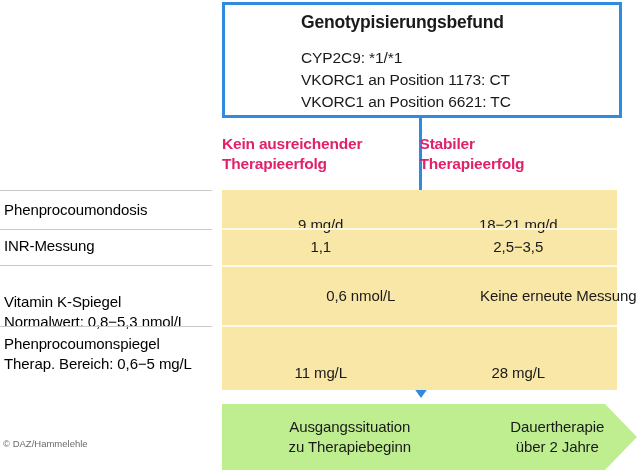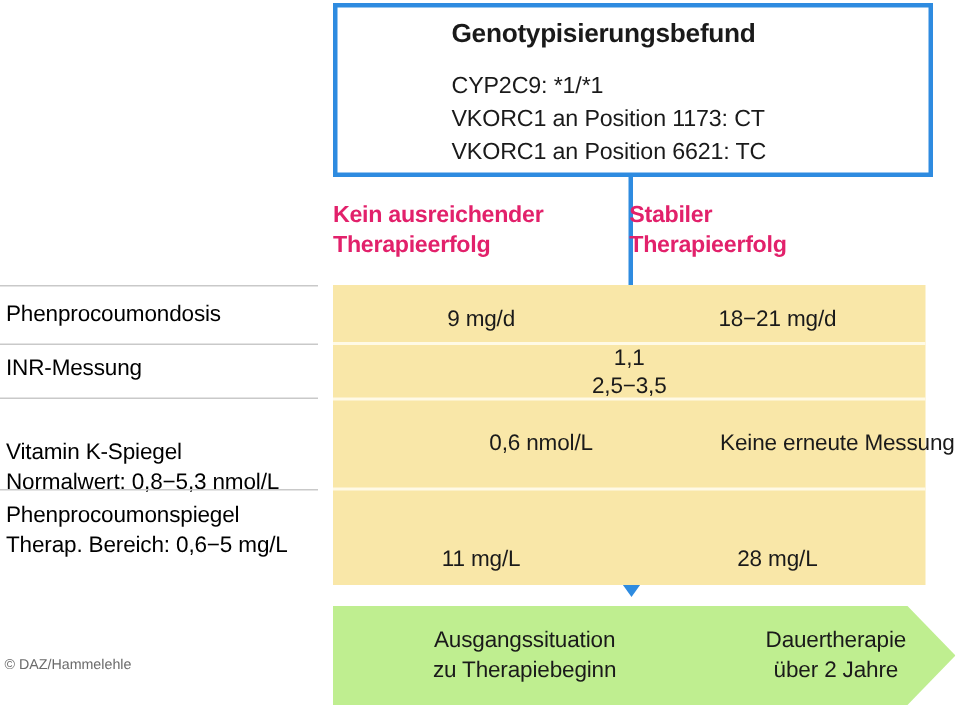--- a/index.html
+++ b/index.html
@@ -192,28 +192,28 @@
   </div>
 
   <div class="lsep" style="top:326px;"></div>
   <div class="label-row" style="top:334px;">
     <span class="label-main">Phenprocoumonspiegel</span>
     <span class="label-sub">Therap. Bereich: 0,6−5 mg/L</span>
   </div>
 
   <div class="value-panel">
 
-    <div class="value-row" style="top:4px;height:38px;">
+    <div class="value-row" style="top:16px;height:38px;">
       <div class="value-cell">9 mg/d</div>
       <div class="value-cell">18−21 mg/d</div>
     </div>
 
     <div class="vsep" style="top:38px;"></div>
 
-    <div class="value-row" style="top:40px;height:35px;flex-direction:column;">
+    <div class="value-row" style="top:40px;height:35px;">
       <div class="value-cell">1,1</div>
       <div class="value-cell">2,5−3,5</div>
     </div>
 
     <div class="vsep" style="top:75px;"></div>
 
     <div class="value-row" style="top:77px;height:58px;margin-left:40px;">
       <div class="value-cell">0,6 nmol/L</div>
       <div class="value-cell">Keine erneute Messung</div>
     </div>

